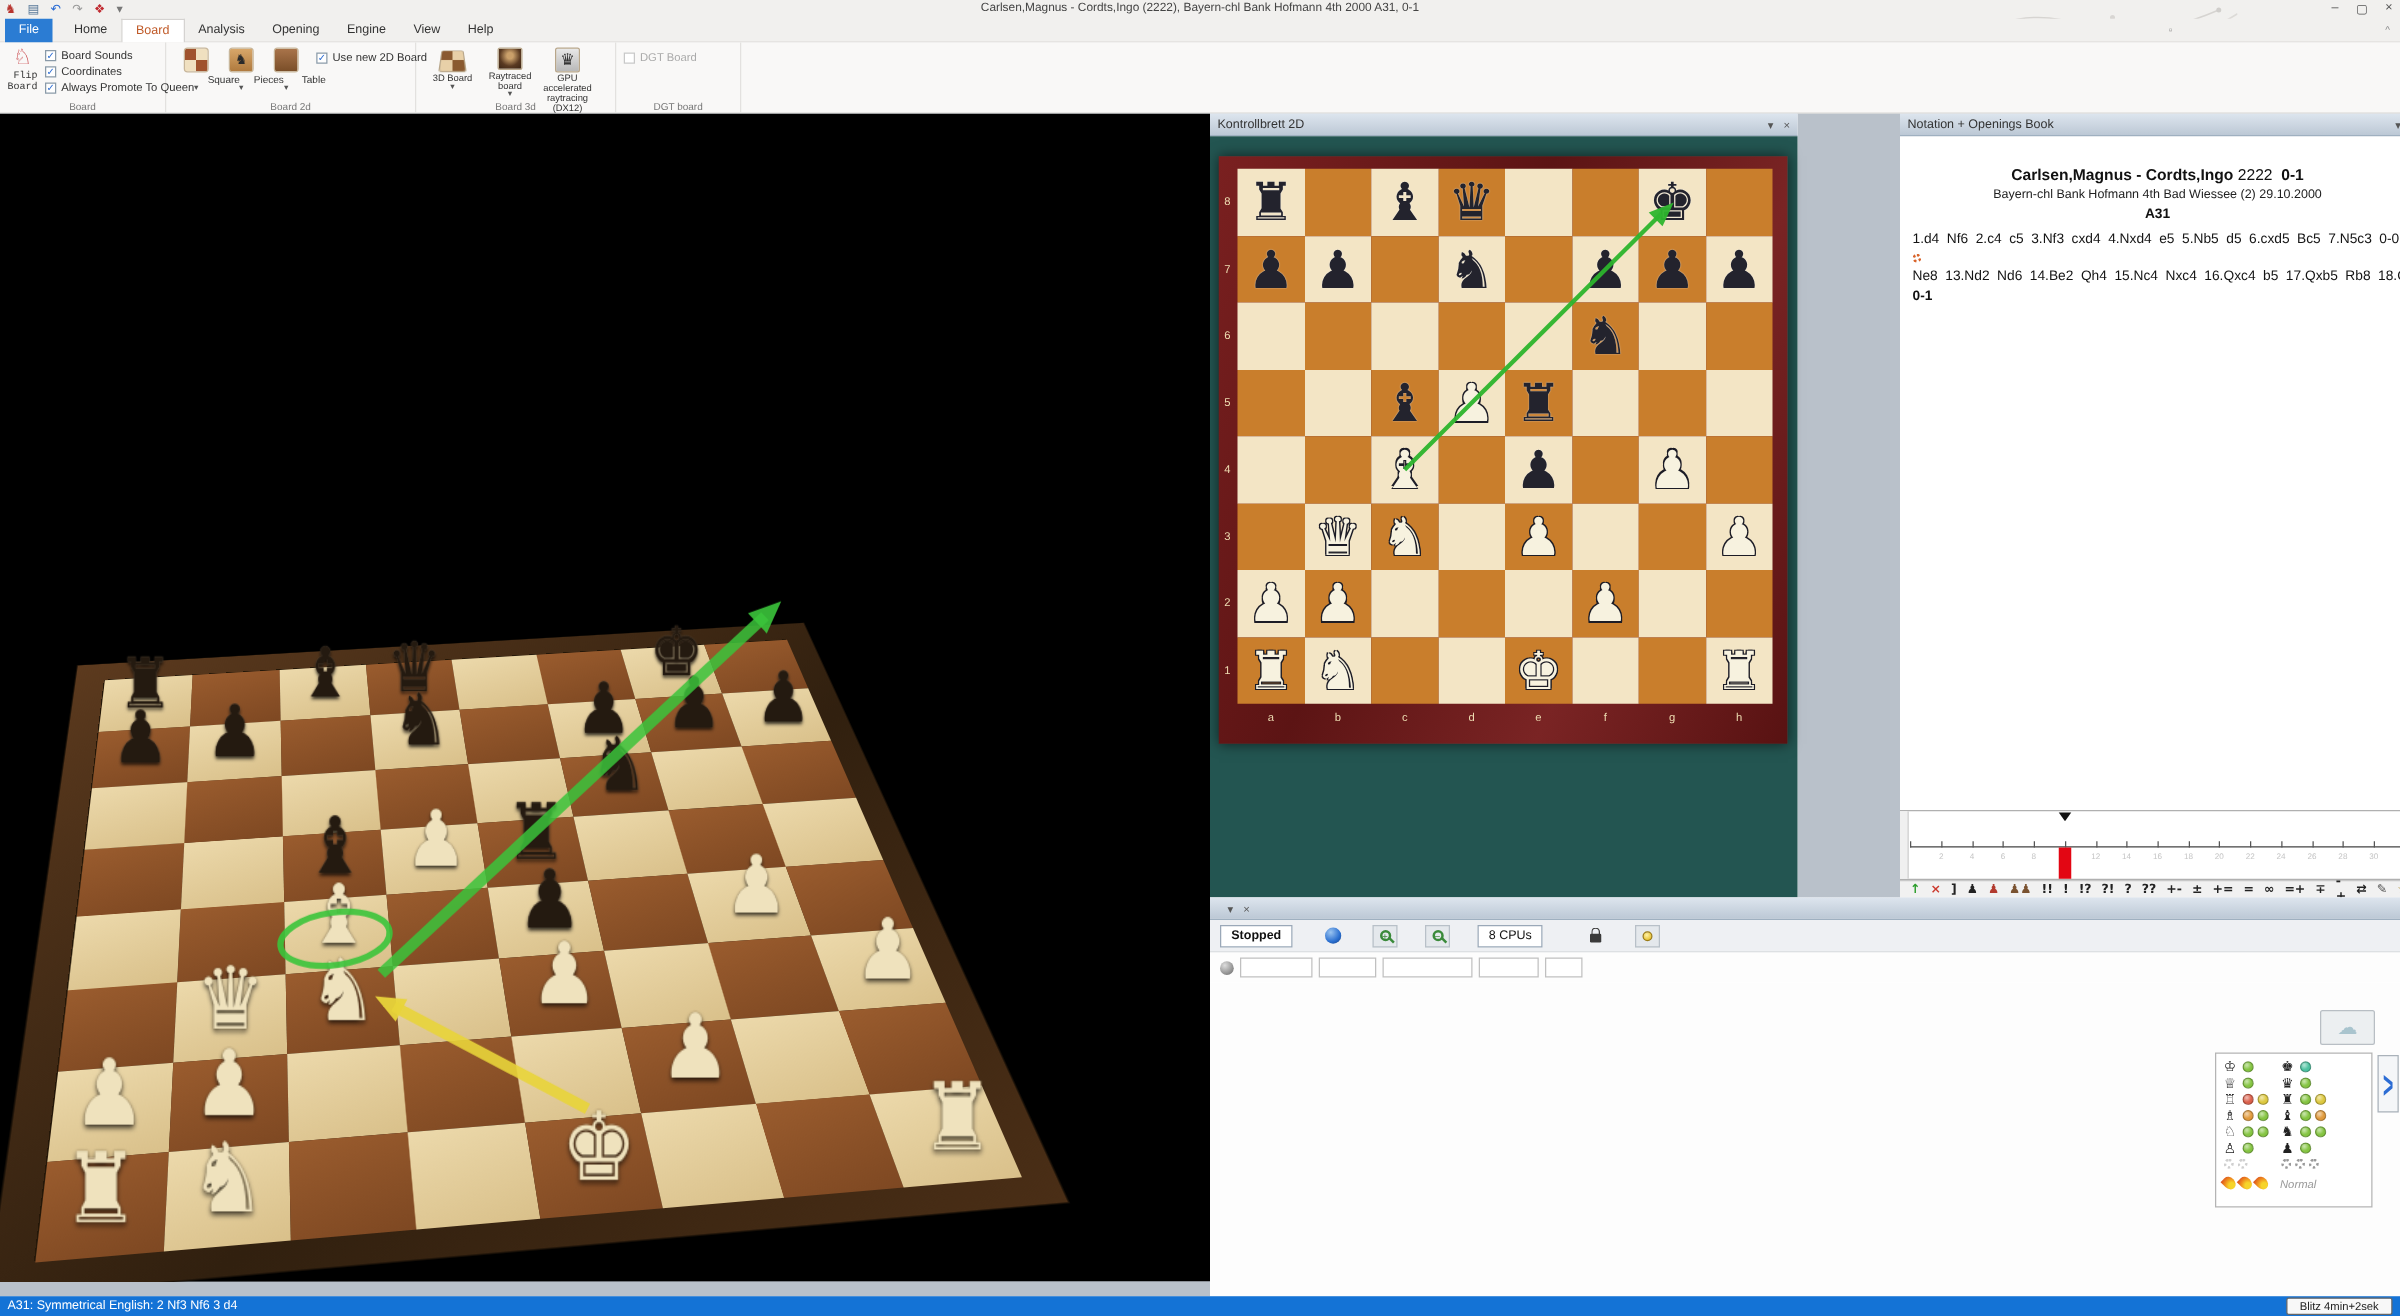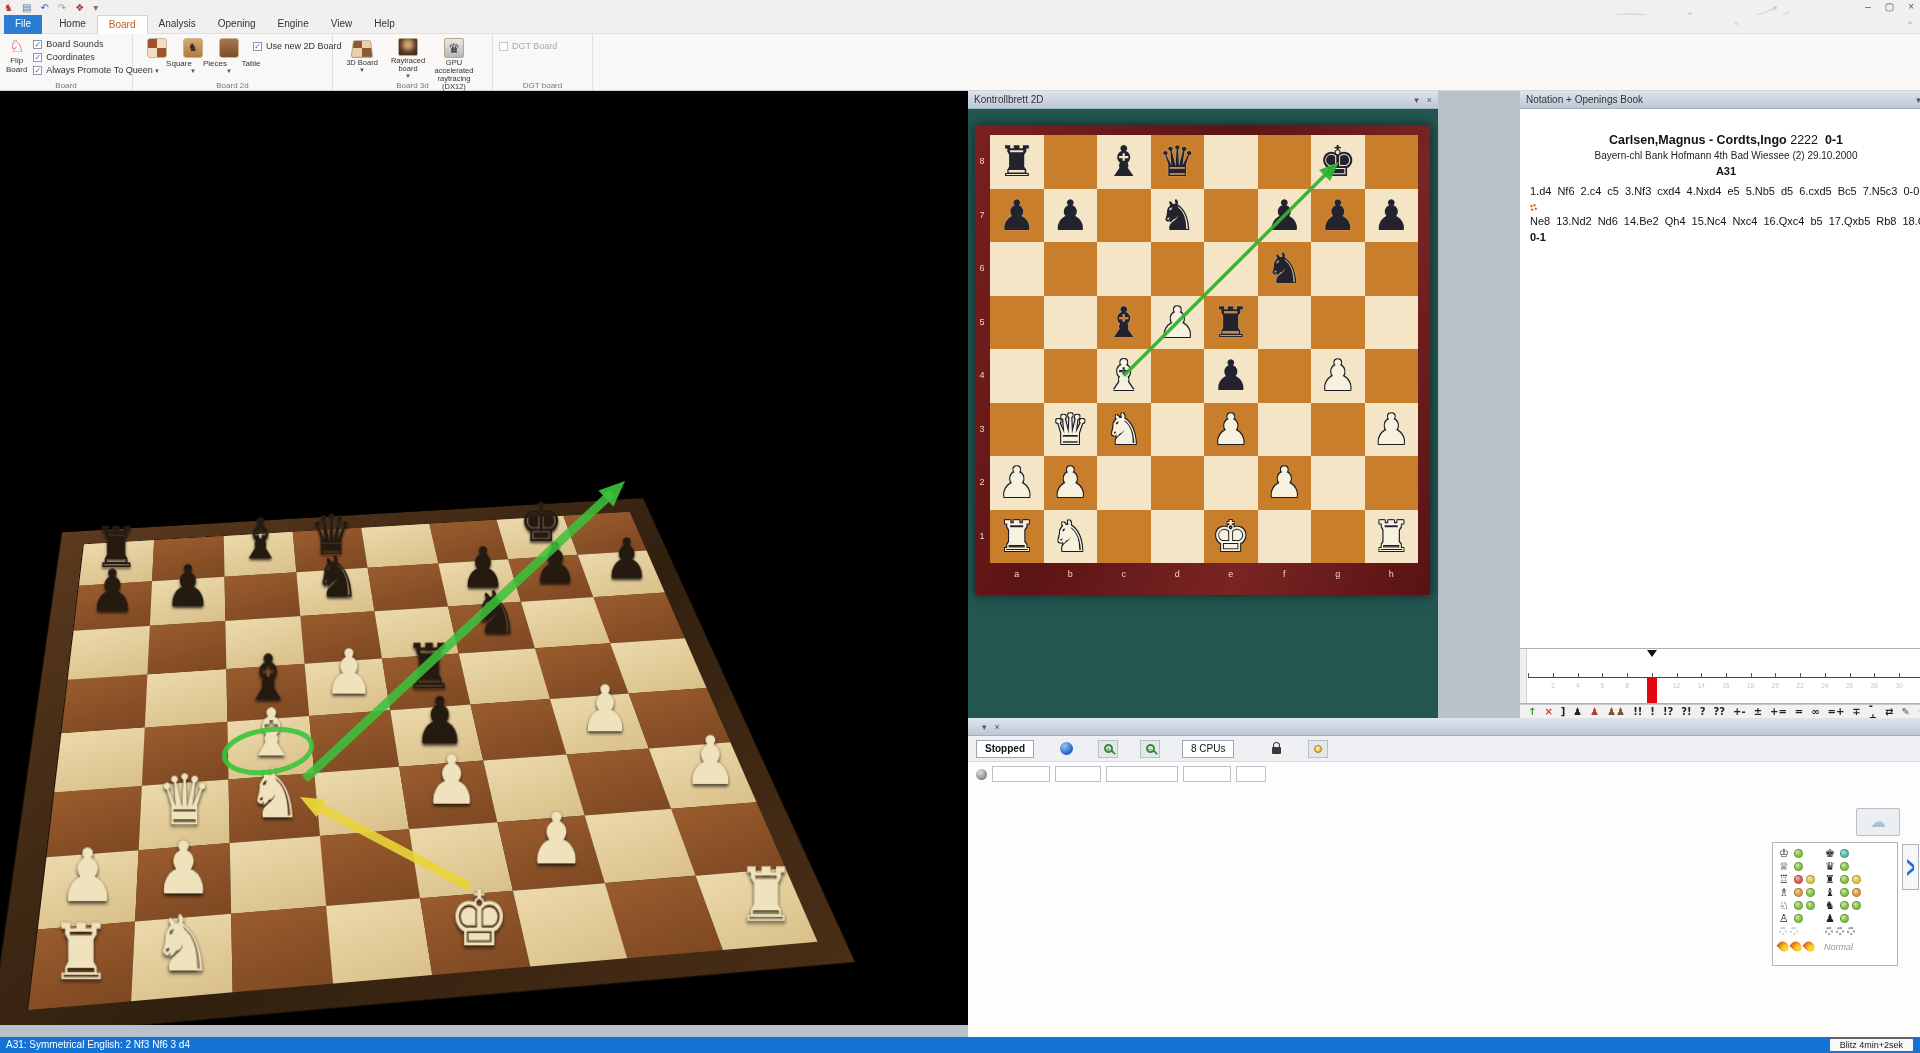--- a/index.html
+++ b/index.html
@@ -25,21 +25,21 @@
   .mtab.active { background:#fff; color:#c05a28; border:1px solid #d5d3d1; border-bottom:none; }
   .mb-ico1 { position:absolute; left:1735px; top:4px; font-size:8px; color:#888; }
   .mb-ico2 { position:absolute; right:8px; top:4px; font-size:8px; color:#888; }
 
   
   .ribbon { position:absolute; left:0; top:34px; width:1920px; height:57px; background:#f9f8f7; border-bottom:1px solid #d8d6d4; display:flex; }
   .rgroup { position:relative; height:56px; border-right:1px solid #e3e1df; padding:2px 6px 12px 6px; display:flex; gap:6px; }
   .rgroup-label { position:absolute; bottom:0; left:0; right:0; text-align:center; font-size:8px; color:#777; }
   .flipbtn { width:30px; display:flex; flex-direction:column; align-items:center; }
   .flip-ico { font-size:17px; color:#c0272d; font-family:"DejaVu Sans",sans-serif; line-height:20px; }
-  .flipbtn i { font-style:normal; font-size:8px; color:#333; text-align:center; line-height:9px; }
+  .flipbtn i { font-style:normal; font-size:8px; color:#333; text-align:right; line-height:9px;font-family:Liberation Mono, monospace; }
   .cbcol { display:flex; flex-direction:column; justify-content:flex-start; gap:3px; padding-top:3px; }
   .cbrow { display:flex; align-items:center; gap:4px; font-size:9px; color:#333; white-space:nowrap; }
   .cb { width:9px; height:9px; border:1px solid #8a9aa8; background:#fff; font-size:8px; line-height:7px; color:#2b6cd4; text-align:center; }
   .cb.off { color:transparent; }
   .cb.dis { border-color:#c8c8c8; }
   .dis-txt { color:#aaa; }
   .ddbtn { width:36px; display:flex; flex-direction:column; align-items:center; gap:1px; padding-top:2px; }
   .dd-ico { width:20px; height:20px; border-radius:3px; border:1px solid #c8b69a; }
   .ico-square { background:conic-gradient(#f0e0c0 25%, #a0522d 0 50%, #f0e0c0 0 75%, #a0522d 0); }
   .ico-pieces { background:linear-gradient(#d8a76a,#b07a3e); color:#2a2a2a; font-family:"DejaVu Sans",sans-serif; font-size:11px; text-align:center; line-height:18px; }
@@ -169,20 +169,21 @@
 
   <div class="titlebar">
     <div class="qat" id="qat">
         <span class="q-app">♞</span>
         <span class="q-save">▤</span>
         <span class="q-undo">↶</span>
         <span class="q-redo">↷</span>
         <span class="q-cb">❖</span>
         <span class="q-more">▾</span>
       </div>
+    <div class="win-title">Carlsen,Magnus - Cordts,Ingo (2222), Bayern-chl Bank Hofmann 4th 2000  A31, 0-1</div>
     <svg class="deco" width="220" height="33">
       <path d="M5,30 q45,-26 90,-10 t110,-12" stroke="#d6d4d1" fill="none" stroke-width="1.2"></path>
       <path d="M30,33 q50,-22 95,-6 t95,-16" stroke="#dcdad7" fill="none" stroke-width="1.2"></path>
       <circle cx="8" cy="29" r="2" fill="#d0cecb"></circle>
         <circle cx="205" cy="8" r="2" fill="#d0cecb"></circle>
       <circle cx="120" cy="14" r="2" fill="#d8d6d3"></circle>
     </svg>
     <div class="wincontrols">
       <span>–</span>
       <span>▢</span>

